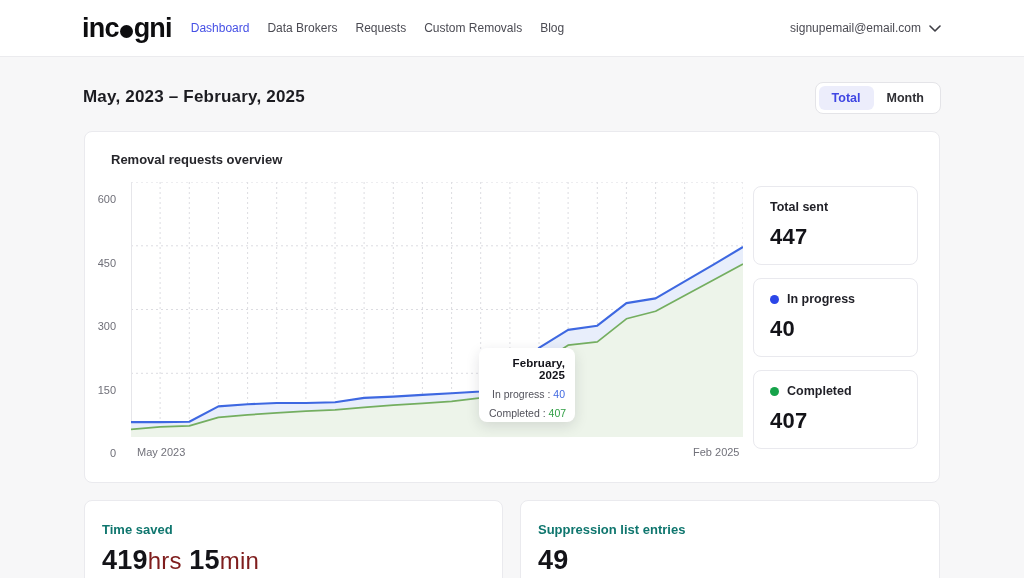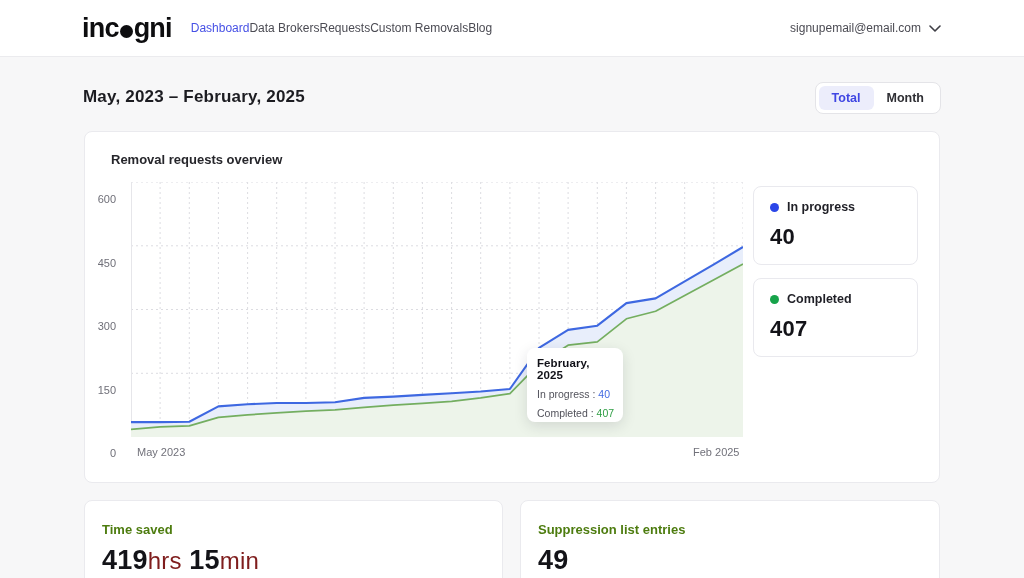--- a/index.html
+++ b/index.html
@@ -11,21 +11,21 @@
     color:#18181b;
   }
   
   .header {
     position:absolute; top:0; left:0; width:1024px; height:57px;
     background:#ffffff; border-bottom:1px solid #ebebee;
     display:flex; align-items:center; padding:0 83px 0 82px;
   }
   .logo { display:flex; align-items:center; font-weight:700; font-size:27px; letter-spacing:-0.8px; color:#0d0d0f; margin-right:19px; }
   .logo .o-dot { width:13px; height:13px; background:#0d0d0f; border-radius:50%; display:inline-block; margin:6px 1px 0 1px; }
-  .nav { display:flex; align-items:center; }
+  .nav { display:flex; align-items:center; gap:18px; }
   .nav a { text-decoration:none; font-size:12px; color:#4b4b53; }
   .nav a.active { color:#4650e5; }
   .account { margin-left:auto; display:flex; align-items:center; gap:8px; cursor:pointer; }
   .account-email { font-size:12px; color:#4b4b53; }
   
   .page-title { position:absolute; left:83px; top:87px; font-size:17px; font-weight:bold; color:#1c1c21; letter-spacing:0.2px; }
   .toggle { position:absolute; right:83px; top:82px; display:flex; background:#ffffff; border:1px solid #e4e4e8; border-radius:8px; padding:3px; }
   .toggle button { border:none; background:transparent; font-family:inherit; font-size:12.5px; font-weight:bold; padding:5px 13px; border-radius:6px; color:#2f2f34; cursor:pointer; }
   .toggle button.active { background:#ecedfb; color:#4046e3; }
   
@@ -36,44 +36,44 @@
   .chart-card-title { position:absolute; left:26px; top:20px; font-size:13px; font-weight:bold; color:#26262b; }
   .y-labels { position:absolute; left:0; top:50px; width:39px; height:255px;margin-top:16px; }
   .y-labels span { position:absolute; right:8px; font-size:11px; color:#6f6f78; }
   .yt0{top:-5px;} .yt1{top:59px;} .yt2{top:122px;} .yt3{top:186px;} .yt4{top:249px;}
   .plot { position:absolute; left:46px; top:50px; width:612px; height:255px; }
   .x-label { position:absolute; font-size:11px; color:#71717a; top:314px; }
   .x-label.left { left:52px; }
   .x-label.right { left:608px; }
   
   .chart-tooltip {
-    position:absolute; left:442px; top:216px; width:96px; height:74px;
+    position:absolute; left:394px; top:216px; width:96px; height:74px;
     background:#ffffff; border-radius:8px; box-shadow:0 4px 14px rgba(30,30,50,0.13);
-    padding:9px 10px; z-index:5;
+    padding:9px 10px; z-index:5;text-align:right;
   }
   .chart-tooltip .tt-title { font-size:11.5px; font-weight:bold; color:#111118; letter-spacing:0.1px; }
   .chart-tooltip .tt-row { font-size:10.5px; color:#52525b; margin-top:7px; white-space:nowrap; }
   .tt-val-blue { color:#4169e1; }
   .tt-val-green { color:#2f9e44; }
   
   .stats-col { position:absolute; right:21px; top:54px; width:165px; display:flex; flex-direction:column; gap:13px; }
   .stat-card { background:#ffffff; border:1px solid #e9e9ee; border-radius:8px; padding:13px 16px 14px 16px; }
   .stat-label { font-size:12.5px; font-weight:bold; color:#1f1f26; display:flex; align-items:center; gap:8px; }
   .dot { width:9px; height:9px; border-radius:50%; display:inline-block; }
   .dot-blue { background:#2b46e8; }
   .dot-green { background:#16a34a; }
   .stat-value { font-size:22px; font-weight:bold; color:#131318; margin-top:10px; letter-spacing:0.3px; }
   
   .bottom-card {
     position:absolute; top:500px; height:130px;
     background:#ffffff; border:1px solid #eaeaee; border-radius:8px;
   }
   .bottom-card.left { left:84px; width:419px; }
   .bottom-card.right { left:520px; width:420px; }
-  .bottom-label { position:absolute; left:17px; top:21px; font-size:13px; font-weight:bold; color:#4d7c0f; }
+  .bottom-label { position:absolute; left:17px; top:21px; font-size:13px; font-weight:bold; color:#0f766e; }
   .bottom-value { position:absolute; left:17px; top:44px; font-size:27px; color:#131318; letter-spacing:0.2px; }
   .bottom-value b { font-weight:bold; }
   .bottom-value .unit { font-size:24px; font-weight:normal; color:#7f1d1d; }
   svg { display:block; }
 </style>
 </head>
 <body>
 
 <div class="header">
   <div class="logo">
@@ -160,20 +160,26 @@
     </div>
     <div class="tt-row">
       <span>Completed :</span>
       <span class="tt-val-green">407</span>
     </div>
   </div>
 
   <div class="stats-col">
     <div class="stat-card">
       <div class="stat-label">
+        <span>Total sent</span>
+      </div>
+      <div class="stat-value">447</div>
+    </div>
+    <div class="stat-card">
+      <div class="stat-label">
         <span class="dot dot-blue"></span>
         <span>In progress</span>
       </div>
       <div class="stat-value">40</div>
     </div>
     <div class="stat-card">
       <div class="stat-label">
         <span class="dot dot-green"></span>
         <span>Completed</span>
       </div>

